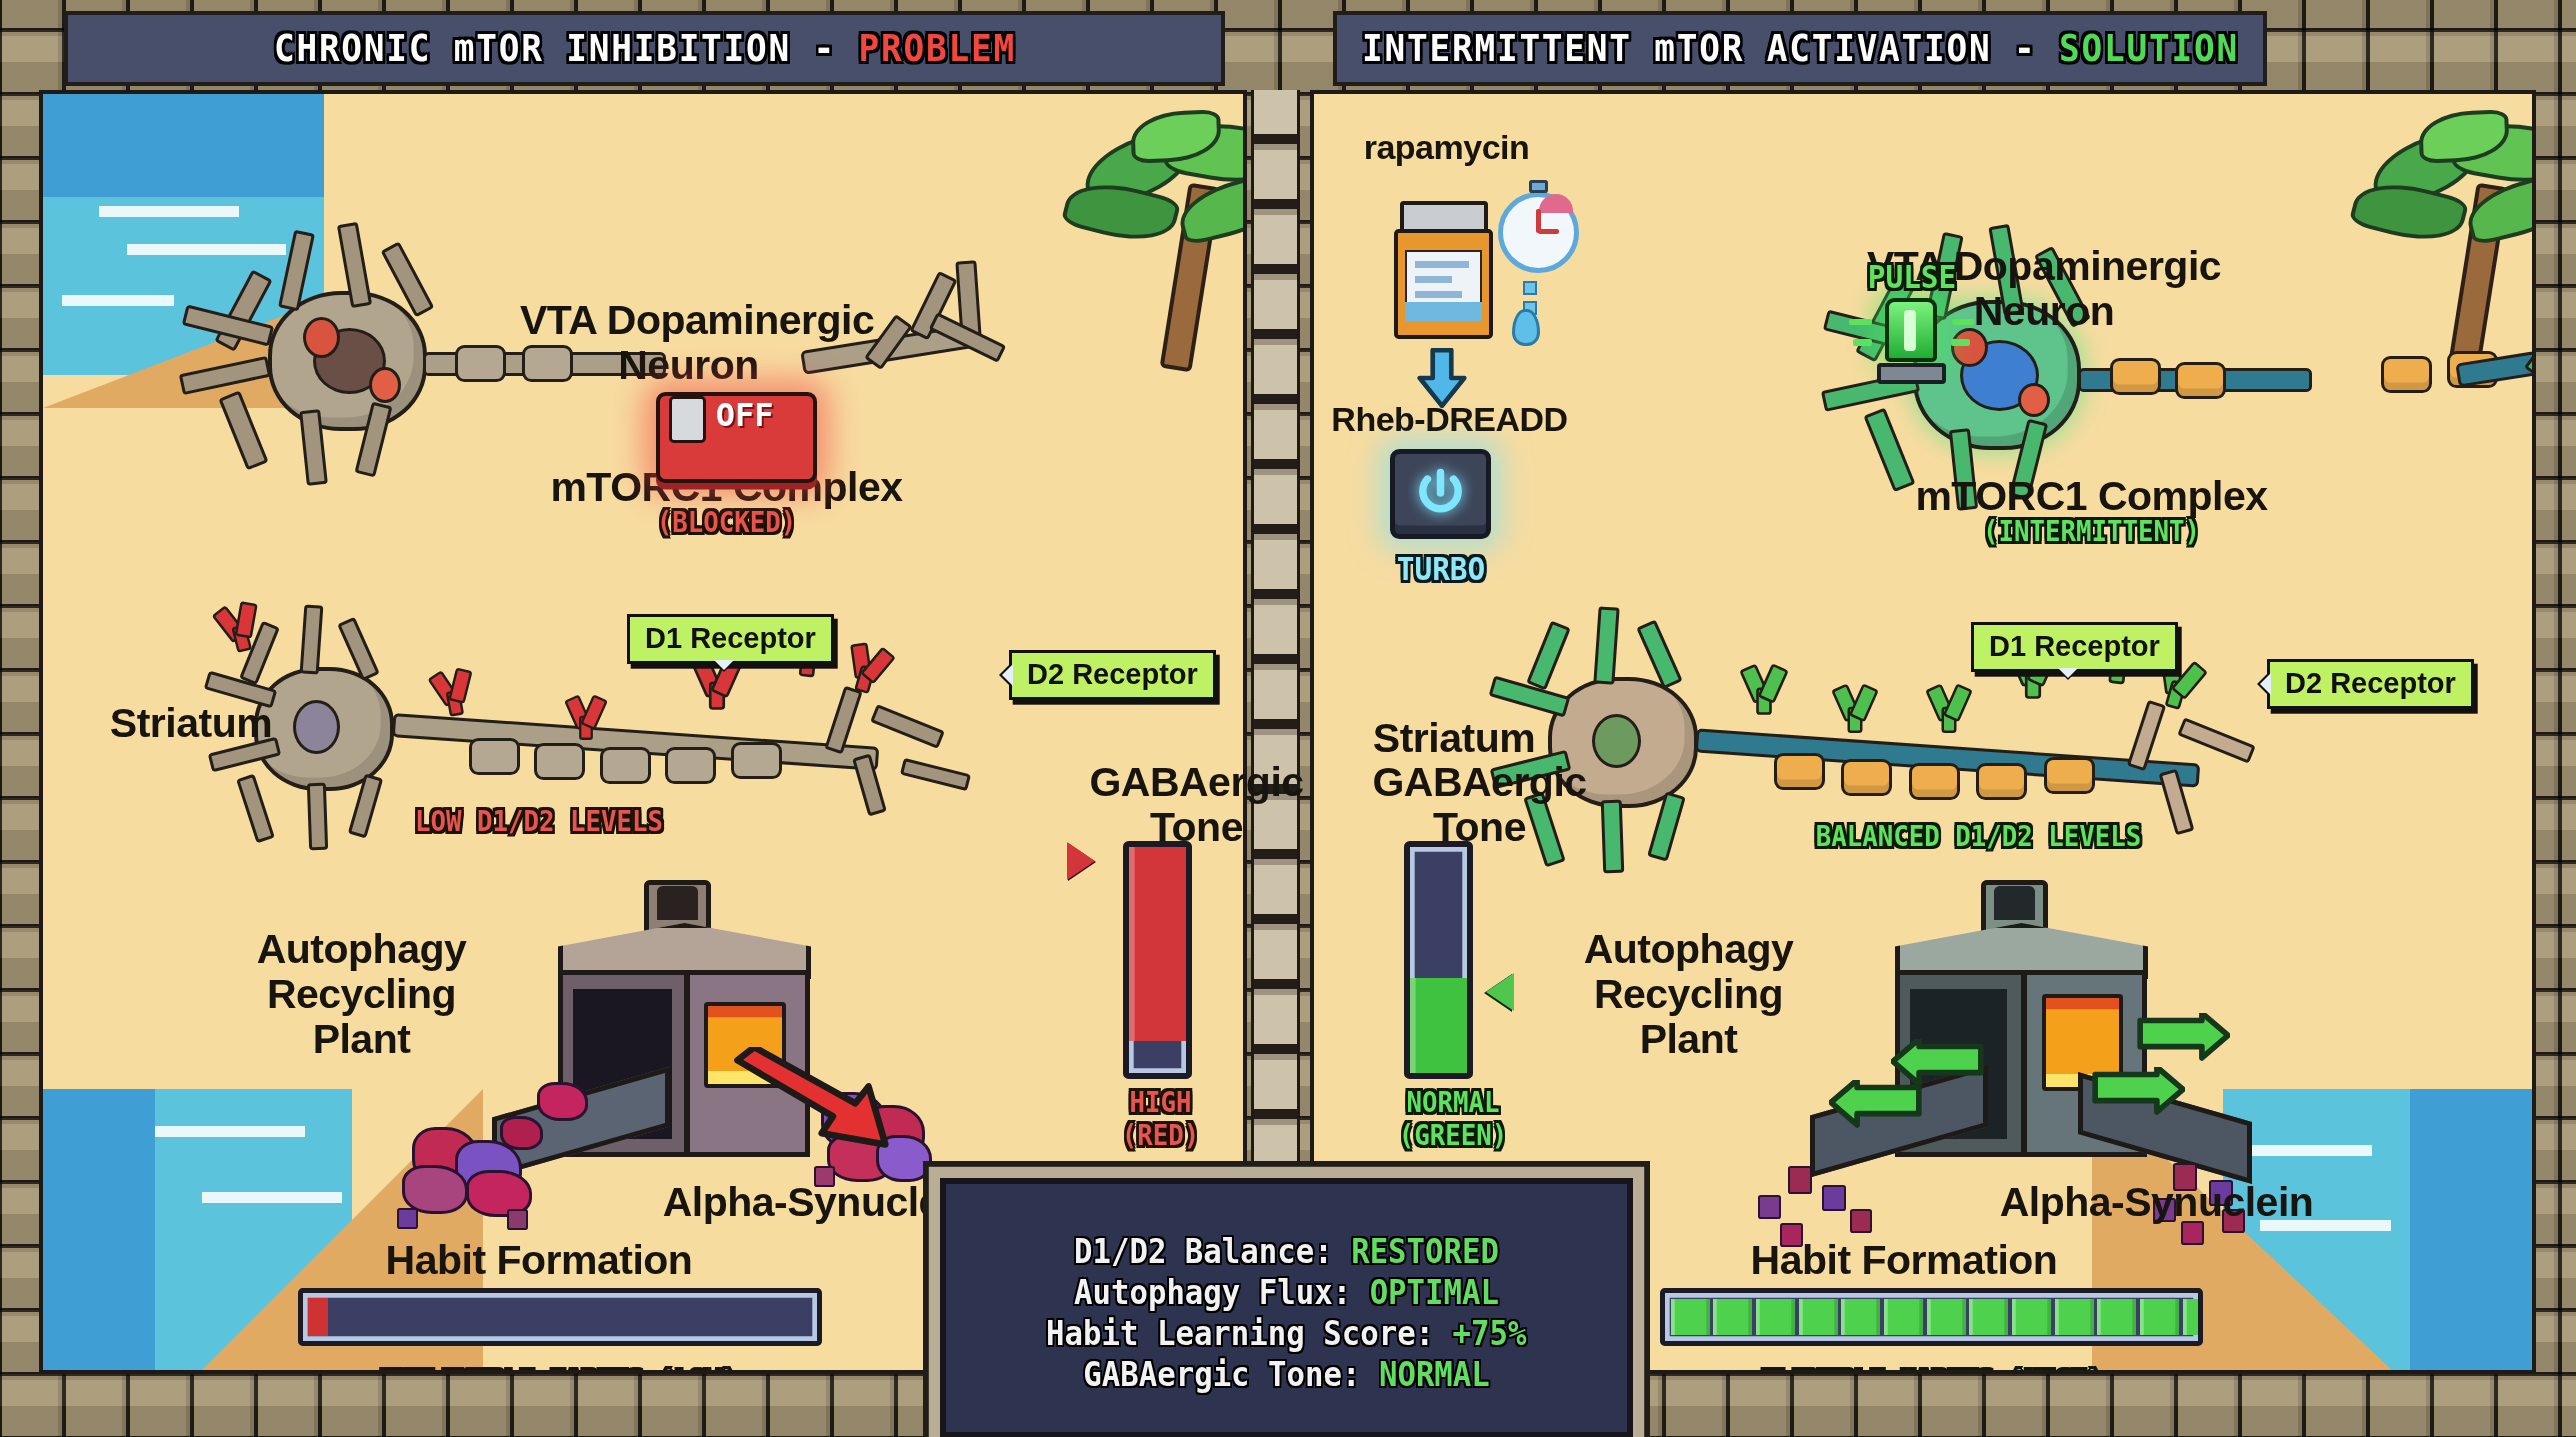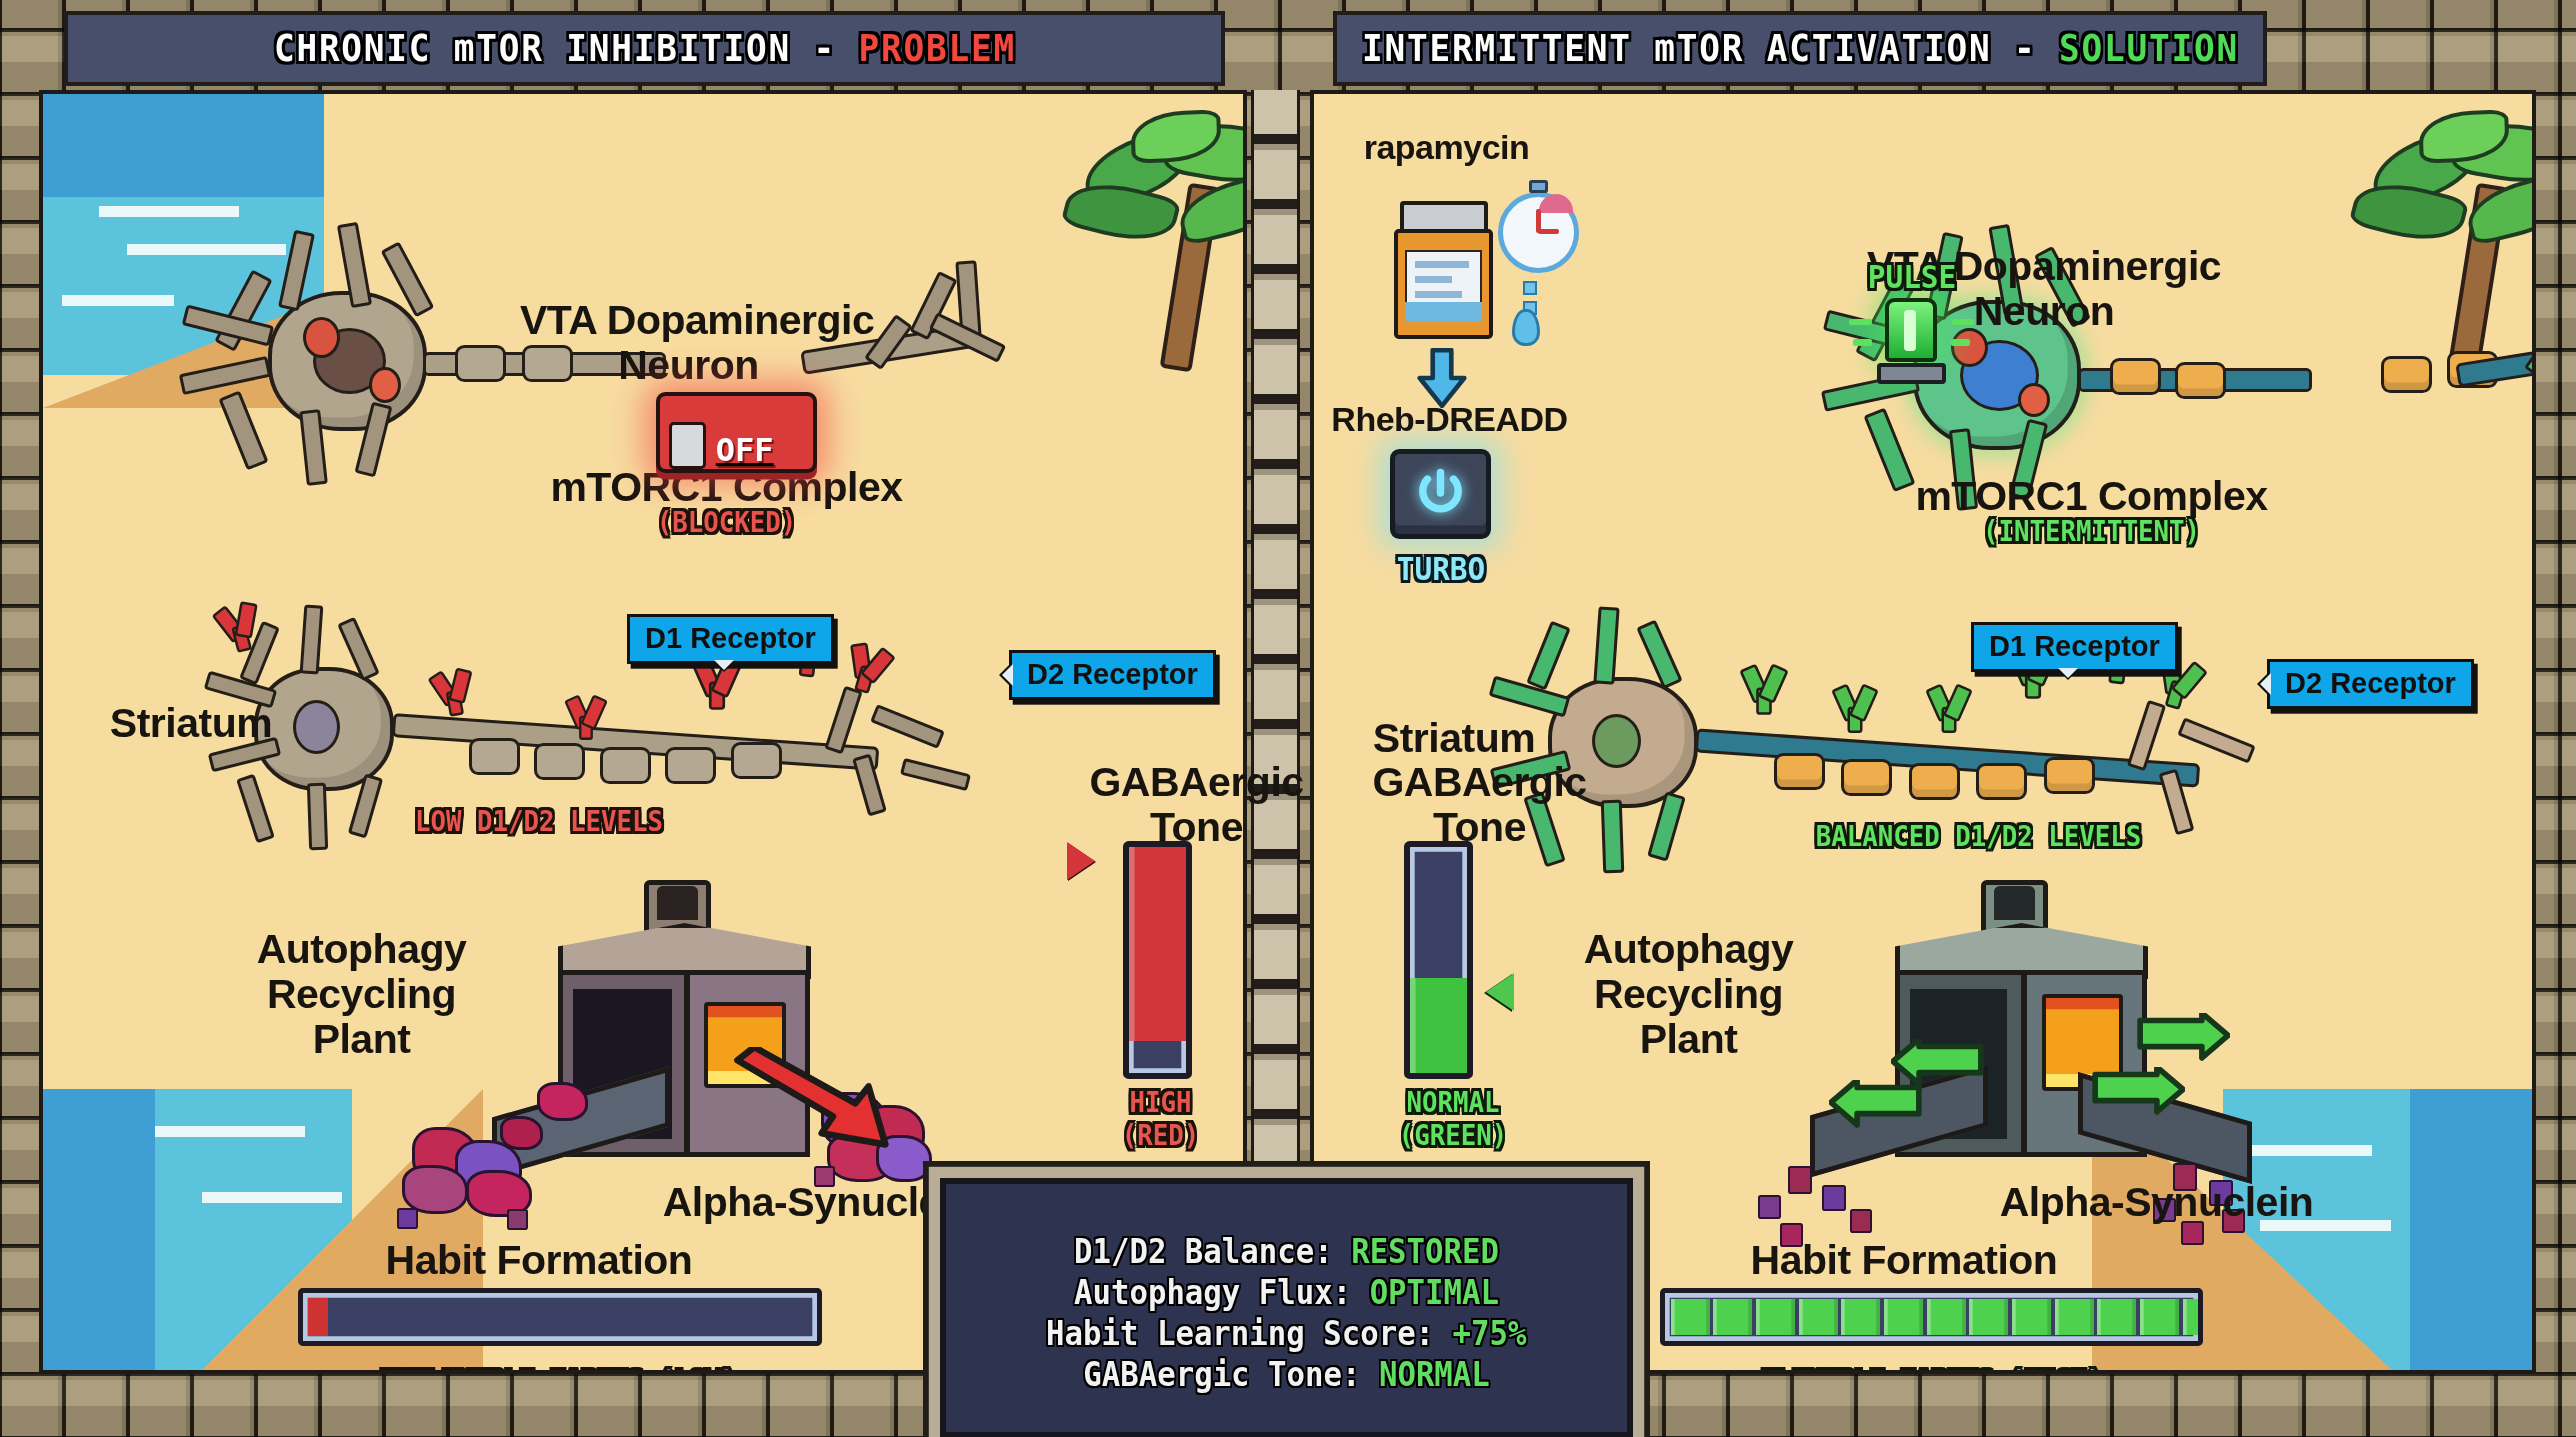--- a/index.html
+++ b/index.html
@@ -91,21 +91,21 @@
   }
   .status.red  { color:#e8554e;
      text-shadow:-2.8px 0 #1b1209,2.8px 0 #1b1209,0 -2.8px #1b1209,0 2.8px #1b1209,-2.8px -2.8px #1b1209,2.8px -2.8px #1b1209,-2.8px 2.8px #1b1209,2.8px 2.8px #1b1209;}
   .status.grn  { color:#5ee25f;
      text-shadow:-2.8px 0 #0d1a0a,2.8px 0 #0d1a0a,0 -2.8px #0d1a0a,0 2.8px #0d1a0a,-2.8px -2.8px #0d1a0a,2.8px -2.8px #0d1a0a,-2.8px 2.8px #0d1a0a,2.8px 2.8px #0d1a0a;}
   .status.cyan { color:#8fe8f6;
      text-shadow:-2.8px 0 #0a1a20,2.8px 0 #0a1a20,0 -2.8px #0a1a20,0 2.8px #0a1a20,-2.8px -2.8px #0a1a20,2.8px -2.8px #0a1a20,-2.8px 2.8px #0a1a20,2.8px 2.8px #0a1a20;}
 
   
   .callout{
-    position:absolute; background:#0ea5e9;
+    position:absolute; background:#bef264;
     border:3.7px solid #131110;
     padding:4.7px 15px 6.6px;
     font-size:29px; font-weight:bold; color:#131110;
     white-space:nowrap;
     box-shadow: 3.7px 4.7px 0 #131110;
   }
   .callout.tailL::after{
     content:""; position:absolute; left:-20.6px; top:50%; transform:translateY(-50%);
     border:11.2px solid transparent; border-right-color:#e3f0f8;
     filter: drop-shadow(-2.8px 0 0 #131110);
@@ -142,26 +142,25 @@
   }
   .recep::before{ left:0; top:0; transform:rotate(-24deg); }
   .recep::after { right:0; top:0; transform:rotate(24deg); }
   .recep i{ position:absolute; left:8.4px; top:17px; width:11.2px; height:20.6px; border:2.8px solid #241e19; border-radius:2.8px; }
   .recep.red::before,.recep.red::after,.recep.red i{ background:#d9363a; }
   .recep.grn::before,.recep.grn::after,.recep.grn i{ background:#4ec04e; }
 
   
   #off-badge{
     position:absolute; left:613px; top:298px;
-    width:161px; height:81px;
+    width:161px; height:91px;
     background:#d93b3b; border:4.7px solid #241210; border-radius:9.4px;
-    display:flex; align-items:flex-end; gap:9.4px; padding-left:9.4px;
+    display:flex; align-items:flex-start; gap:9.4px; padding-left:9.4px;
     box-shadow: 0 6.6px 0 #9c2424, 0 0 32px 11.2px rgba(240,70,60,.55);
     z-index:4;
-    text-decoration:underline;
   }
   #off-switch{ width:37px; height:47px; background:#d7dadd; border:3.7px solid #241210; border-radius:4.7px; }
   #off-label{
     color:#fff; font-family:"DejaVu Sans Mono", monospace; font-weight:bold; font-size:32px;
     text-shadow:1.9px 1.9px 0 #7a1414;
   }
 
   #pulse-lamp{
     position:absolute; left:1877px; top:298px; width:69px; height:86px; z-index:4;
   }

